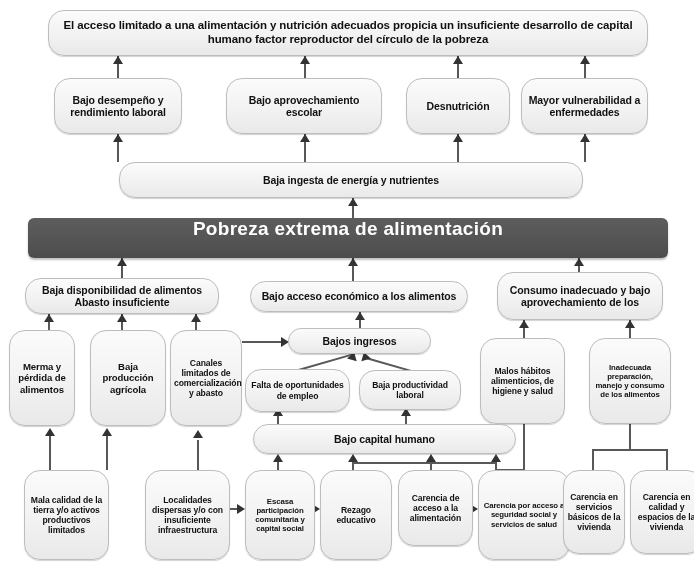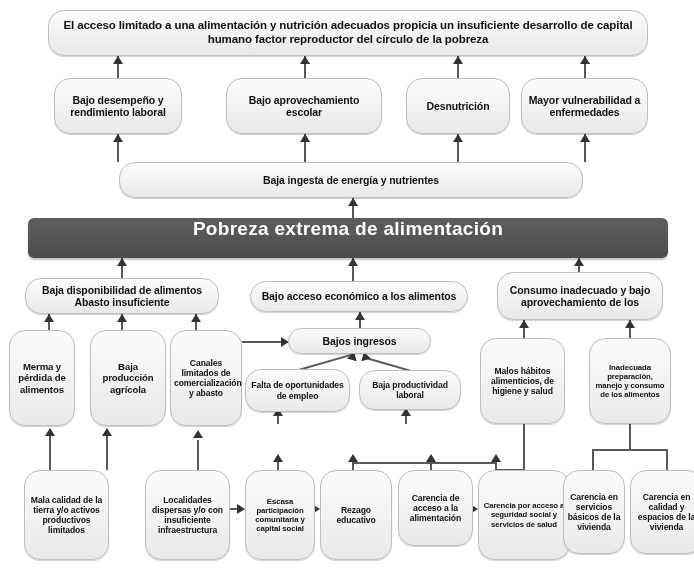--- a/index.html
+++ b/index.html
@@ -202,20 +202,23 @@
   </div>
 
   <div class="node fs10" style="left:480px;top:338px;width:85px;height:86px;">
     <span>Malos hábitos alimenticios, de higiene y salud</span>
   </div>
 
   <div class="node fs9" style="left:589px;top:338px;width:82px;height:86px;">
     <span>Inadecuada preparación, manejo y consumo de los alimentos</span>
   </div>
 
+  <div class="node fs12" style="left:253px;top:424px;width:263px;height:30px;">
+    <span>Bajo capital humano</span>
+  </div>
 
   <div class="vline" style="left:277px;top:410px;height:14px;"></div>
   <div class="arrowhead-up" style="left:273px;top:408px;"></div>
 
   <div class="vline" style="left:405px;top:410px;height:14px;"></div>
   <div class="arrowhead-up" style="left:401px;top:408px;"></div>
 
   <div class="node fs10" style="left:24px;top:470px;width:85px;height:90px;">
     <span>Mala calidad de la tierra y/o activos productivos limitados</span>
   </div>

